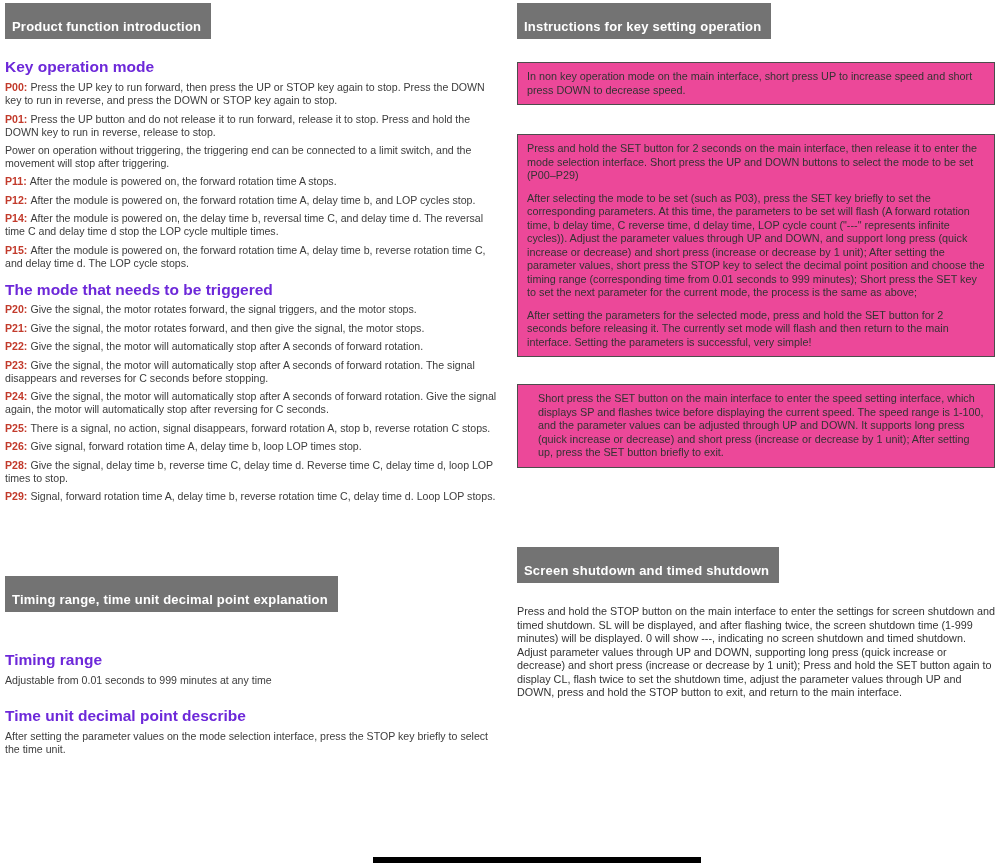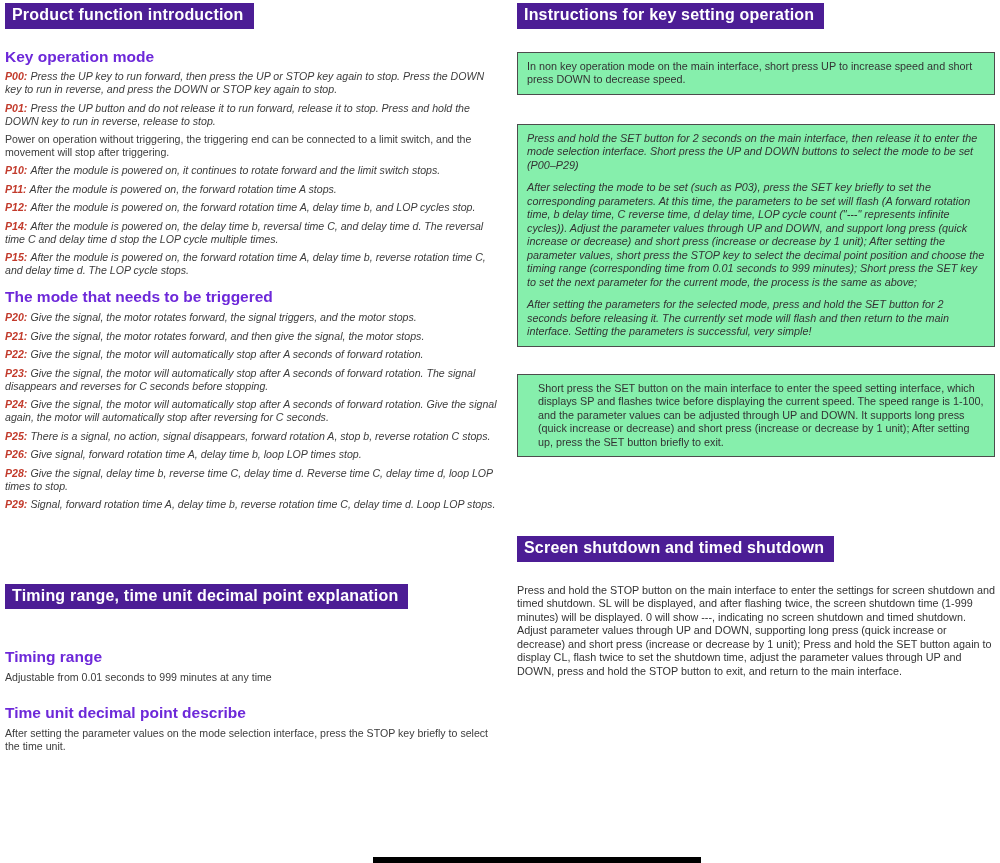--- a/index.html
+++ b/index.html
@@ -5,50 +5,50 @@
   html,body{margin:0;padding:0;}
   body{
     width:1000px;height:863px;position:relative;background:#ffffff;
     font-family:"Liberation Sans","DejaVu Sans",sans-serif;
     -webkit-font-smoothing:antialiased;overflow:hidden;
   }
   .col{position:absolute;top:3px;}
   #left-col{left:5px;width:494px;}
   #right-col{left:517px;width:478px;}
   .bar{
-    display:inline-block;background:#4c1d95;color:#ffffff;
-    font-weight:bold;font-size:16px;letter-spacing:.2px;
-    padding:3px 10px 5px 7px;line-height:1.1;
+    display:inline-block;background:#737373;color:#ffffff;
+    font-weight:bold;font-size:13px;letter-spacing:.2px;
+    padding:17px 10px 5px 7px;line-height:1.1;
   }
   .redhead{
     color:#6d28d9;font-weight:bold;font-size:15.5px;line-height:1.15;
     margin:0 0 5px 0;
   }
   .mt-key{margin-top:19px;}
   .mt-power{margin-top:25px;}
   .mt-trigger{margin-top:11px;}
   .mt-timing{margin-top:39px;}
   .mt-decimal{margin-top:20px;}
   .body-text,.pitem{
     font-size:10.6px;line-height:13px;color:#3c3c3c;margin:0 0 5px 0;
   }
-  .pitem{margin:0 0 5.5px 0;font-style:italic;}
+  .pitem{margin:0 0 5.5px 0;}
   .pcode{color:#c23a2b;font-weight:bold;margin-right:3px;}
   .note{
     color:#d92313;font-weight:bold;font-size:10.6px;line-height:13px;margin:1px 0 0 0;
   }
   .sect2-bar{margin-top:67px;}
   .box{
     border:1px solid #4c4c4c;padding:7px 9px;font-size:10.8px;
-    line-height:13.5px;color:#333333;background:#86efac;
+    line-height:13.5px;color:#333333;background:#ec4899;
   }
   .box p{margin:0 0 9px 0;}
   .box p:last-child{margin-bottom:0;}
   .box1{margin-top:23px;}
-  .box2{margin-top:29px;font-style:italic;}
+  .box2{margin-top:29px;}
   .box3{margin-top:27px;padding-left:20px;}
   .shutdown-bar{margin-top:79px;}
   .shutdown-text{margin-top:22px;font-size:10.8px;line-height:13.5px;color:#333333;}
   #bottom-bar{
     position:absolute;left:373px;top:857px;width:328px;height:6px;background:#000;
   }
 </style>
 </head>
 <body>
 
@@ -56,21 +56,20 @@
 
   <div class="bar">Product function introduction</div>
 
   <div class="redhead mt-key">Key operation mode</div>
 
   <p class="pitem"><span class="pcode">P00:</span><span>Press the UP key to run forward, then press the UP or STOP key again to stop. Press the DOWN key to run in reverse, and press the DOWN or STOP key again to stop.</span></p>
   <p class="pitem"><span class="pcode">P01:</span><span>Press the UP button and do not release it to run forward, release it to stop. Press and hold the DOWN key to run in reverse, release to stop.</span></p>
 
   <p class="body-text">Power on operation without triggering, the triggering end can be connected to a limit switch, and the movement will stop after triggering.</p>
 
-  <p class="pitem"><span class="pcode">P10:</span><span>After the module is powered on, it continues to rotate forward and the limit switch stops.</span></p>
   <p class="pitem"><span class="pcode">P11:</span><span>After the module is powered on, the forward rotation time A stops.</span></p>
   <p class="pitem"><span class="pcode">P12:</span><span>After the module is powered on, the forward rotation time A, delay time b, and LOP cycles stop.</span></p>
   <p class="pitem"><span class="pcode">P14:</span><span>After the module is powered on, the delay time b, reversal time C, and delay time d. The reversal time C and delay time d stop the LOP cycle multiple times.</span></p>
   <p class="pitem"><span class="pcode">P15:</span><span>After the module is powered on, the forward rotation time A, delay time b, reverse rotation time C, and delay time d. The LOP cycle stops.</span></p>
 
   <div class="redhead mt-trigger">The mode that needs to be triggered</div>
 
   <p class="pitem"><span class="pcode">P20:</span><span>Give the signal, the motor rotates forward, the signal triggers, and the motor stops.</span></p>
   <p class="pitem"><span class="pcode">P21:</span><span>Give the signal, the motor rotates forward, and then give the signal, the motor stops.</span></p>
   <p class="pitem"><span class="pcode">P22:</span><span>Give the signal, the motor will automatically stop after A seconds of forward rotation.</span></p>

